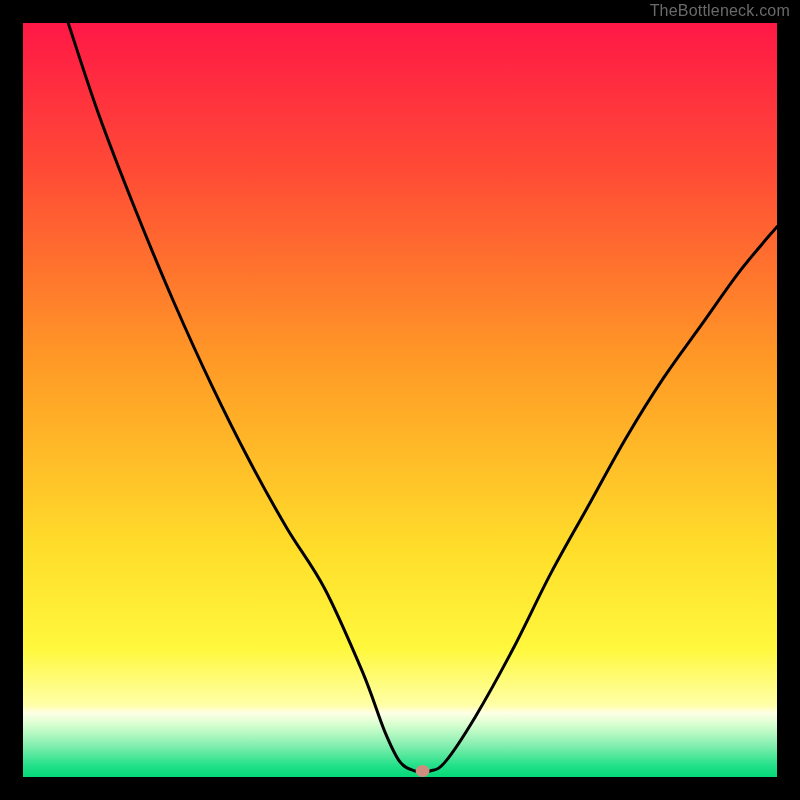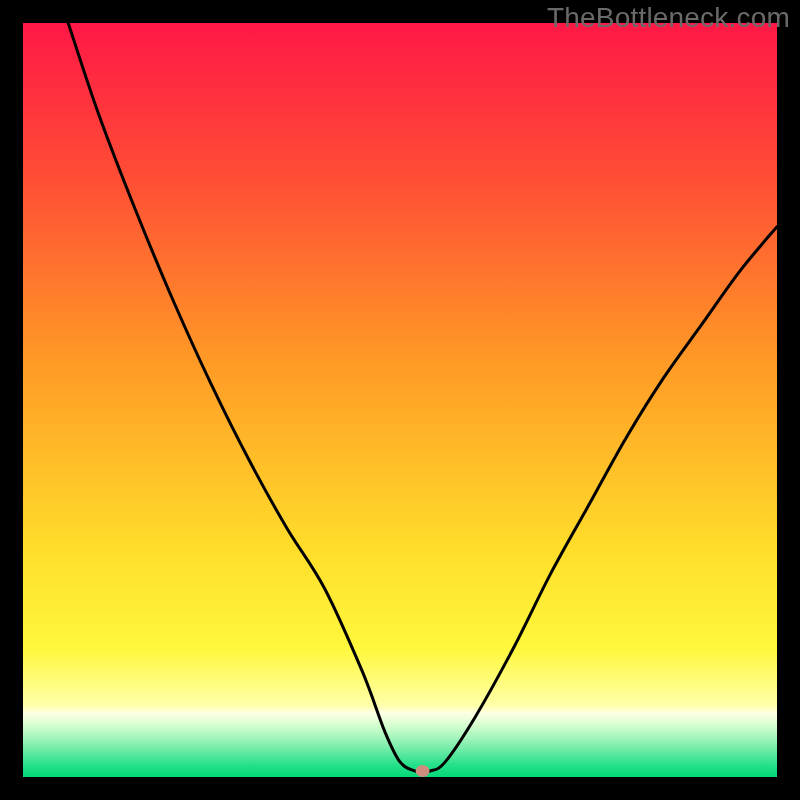--- a/index.html
+++ b/index.html
@@ -15,21 +15,21 @@
     position: relative;
     width: 800px;
     height: 800px;
     background: #000;
   }
   .watermark {
     position: absolute;
     top: 2px;
     right: 10px;
     color: #6a6a6a;
-    font-size: 28px;
+    font-size: 16px;
     font-weight: 500;
     letter-spacing: 0.2px;
     z-index: 5;
     text-align: right;
   }
   .plot-area {
     position: absolute;
     left: 23px;
     top: 23px;
     width: 754px;

